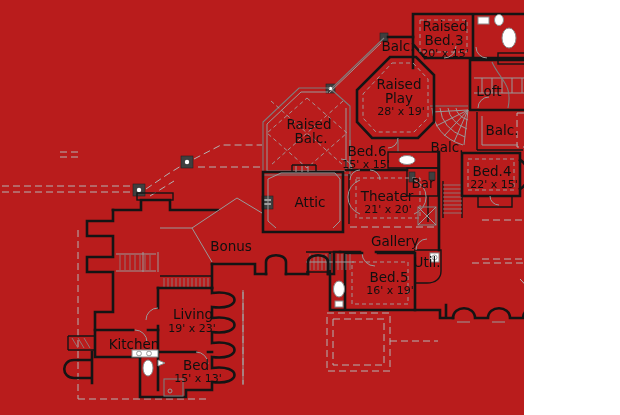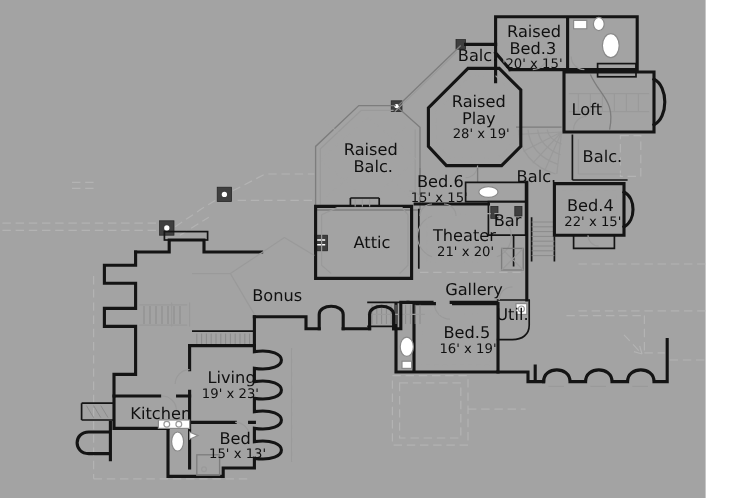--- a/index.html
+++ b/index.html
@@ -1,16 +1,16 @@
 <!DOCTYPE html>
 <html><head>
 <meta charset="utf-8">
 <style>
   html,body{margin:0;padding:0;background:#fff;}
-  .stage{position:relative;width:588px;height:415px;background:#a3a3a3;overflow:hidden;}
+  .stage{position:relative;width:524px;height:415px;background:#b91c1c;overflow:hidden;}
   svg{display:block;}
   text{fill:#101010;font-family:"DejaVu Sans","Liberation Sans",sans-serif;}
   .t13{font-size:13.5px;}
   .t11{font-size:11px;}
   .wall{stroke:#141414;stroke-width:2.6;fill:none;stroke-linecap:square;}
   .wallthin{stroke:#141414;stroke-width:1.4;fill:none;}
   .gray{stroke:#9a9a9a;stroke-width:1;fill:none;}
   .gray2{stroke:#7d7d7d;stroke-width:1.1;fill:none;}
   .dash{stroke:#b3b3b3;stroke-width:1;fill:none;stroke-dasharray:7 4;}
   .dash2{stroke:#a3a3a3;stroke-width:0.9;fill:none;stroke-dasharray:4 3;}

